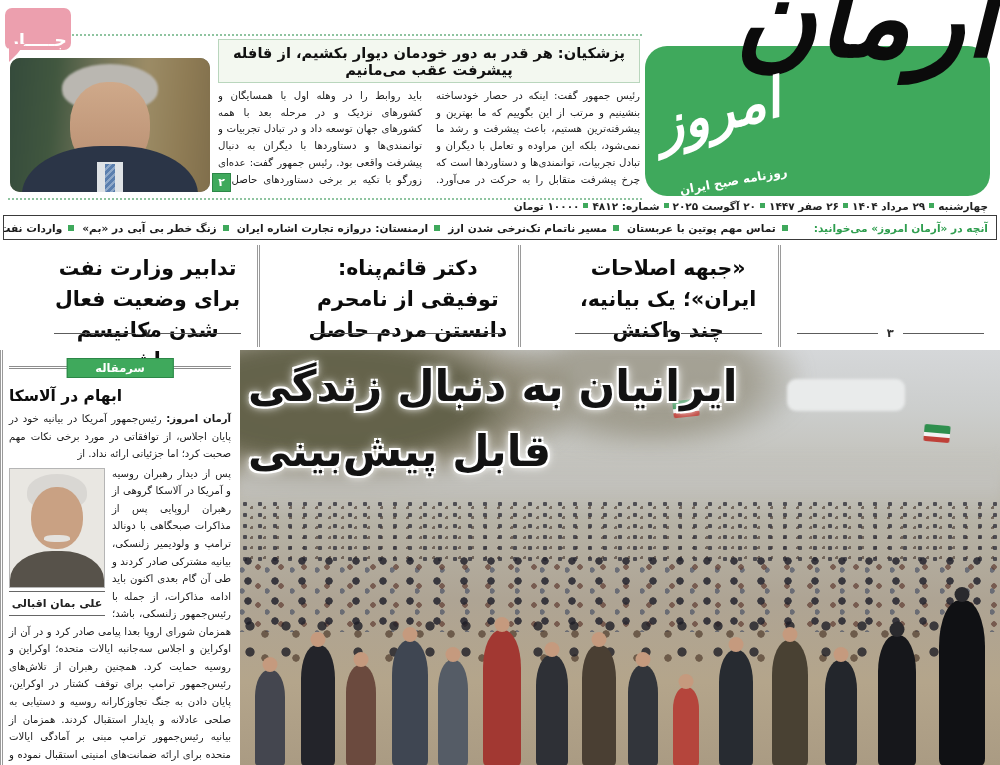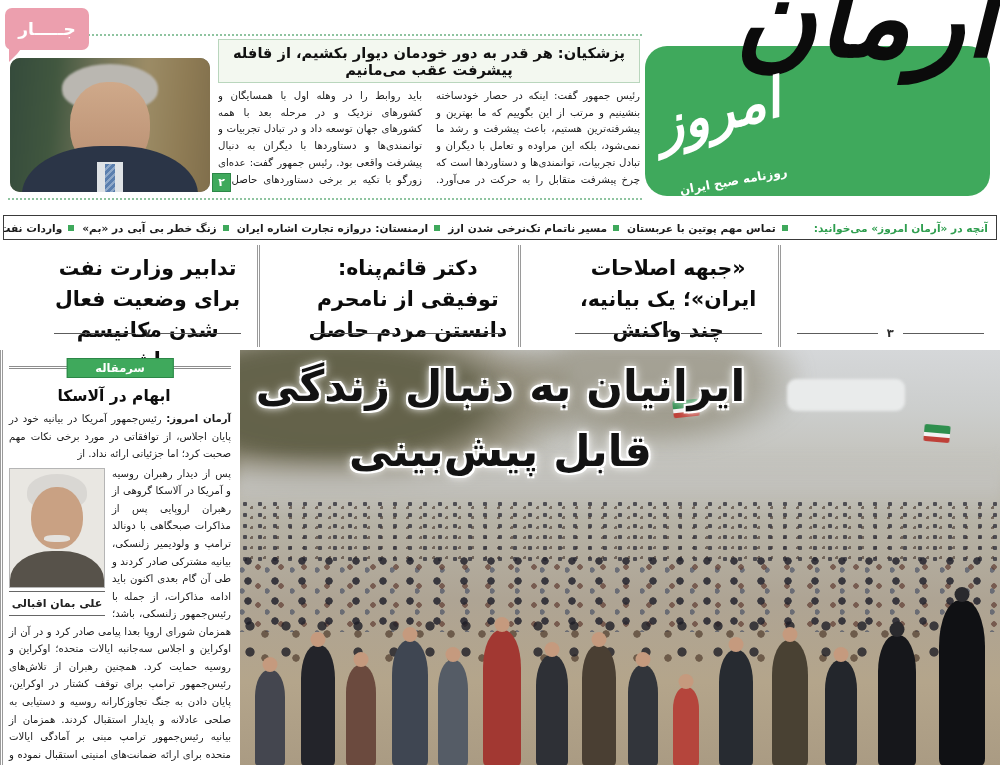--- a/index.html
+++ b/index.html
@@ -1,22 +1,22 @@
 <!DOCTYPE html>
 <html lang="fa" dir="rtl"><head>
 <meta charset="utf-8">
 <style>
   html,body{margin:0;padding:0;background:#fff;}
   .page{position:relative;width:1000px;height:765px;background:#fff;overflow:hidden;
         font-family:"DejaVu Sans",sans-serif;direction:rtl;}
 
   
-  .jar{position:absolute;top:8px;left:5px;width:84px;height:42px;background:#ec9fae;
+  .jar{position:absolute;top:8px;left:5px;width:66px;height:42px;background:#ec9fae;
        border-radius:7px;color:#fff;font-weight:bold;font-size:17px;
-       display:flex;align-items:center;justify-content:center;z-index:6;}
+       display:flex;align-items:flex-end;justify-content:center;z-index:6;}
   .jar::after{content:"";position:absolute;bottom:-12px;left:4px;
        border:8px solid transparent;border-top:10px solid #ec9fae;border-left:8px solid #ec9fae;}
 
   
   .masthead{position:absolute;top:0;right:0;width:360px;height:198px;}
   .green-box{position:absolute;top:46px;right:10px;width:345px;height:150px;
        background:#3fa95c;border-radius:22px;}
   .title-arman{position:absolute;top:-50px;right:4px;font-size:112px;font-weight:bold;
        font-style:italic;color:#0b0b0b;line-height:1.2;z-index:3;letter-spacing:-4px;}
   .title-emrooz{position:absolute;top:40px;left:10px;font-size:54px;font-weight:bold;
@@ -68,21 +68,21 @@
   .headline-rule{position:absolute;bottom:7px;left:16px;right:16px;display:flex;align-items:center;}
   .rline{flex:1;border-top:1px solid #5c5c5c;}
   .rnum{font-size:11.5px;font-weight:bold;color:#2f2f2f;padding:0 9px;}
 
   
   .editorial{position:absolute;top:350px;left:0;width:238px;bottom:0;padding:0 7px 0 6px;
         border-left:3px double #9a9a9a;box-sizing:border-box;overflow:hidden;}
   .ed-top{position:relative;border-top:3px double #8d8d8d;margin-top:16px;}
   .kicker{position:absolute;top:-11px;right:50%;transform:translateX(50%);background:#3fa95c;
         border:1px solid #2c8747;color:#fff;font-size:11.5px;font-weight:bold;padding:2px 28px;white-space:nowrap;}
-  .ed-title{margin-top:18px;font-size:15.5px;font-weight:800;color:#0d0d0d;text-align:center;padding-right:12px;}
+  .ed-title{margin-top:18px;font-size:15.5px;font-weight:800;color:#0d0d0d;text-align:left;padding-right:12px;}
   .ed-body{margin-top:5px;font-size:10.1px;line-height:1.74;text-align:justify;color:#1a1a1a;}
   .ed-p{margin:0 0 2px;}
   .author-fig{float:left;width:96px;margin:3px 7px 3px 0;}
   .author-photo{position:relative;width:94px;height:118px;background:#e9e7e2;border:1px solid #b5b5b5;overflow:hidden;}
   .ap-hair{position:absolute;top:5px;left:50%;transform:translateX(-50%);width:60px;height:36px;
         background:#d9d7d3;border-radius:50% 50% 40% 40%;}
   .ap-face{position:absolute;top:18px;left:50%;transform:translateX(-50%);width:52px;height:62px;
         background:#c9a183;border-radius:48%;}
   .ap-mustache{position:absolute;top:66px;left:50%;transform:translateX(-50%);width:26px;height:7px;
         background:#e4e2de;border-radius:40%;}
@@ -115,40 +115,43 @@
   .band-near{top:64%;height:13%;background-image:
         radial-gradient(circle 5px at 10px 10px,rgba(30,30,38,.8) 0 4.2px,transparent 5px),
         radial-gradient(circle 4px at 25px 18px,rgba(80,60,45,.7) 0 3.4px,transparent 4px);
         background-size:36px 26px,31px 24px;}
   .flag{position:absolute;width:26px;height:17px;border-radius:2px;filter:blur(.5px);
         background:linear-gradient(180deg,#2f8f4e 0 45%,#f2f2f2 45% 70%,#bf4038 70% 100%);}
   .fig{position:absolute;bottom:0;border-radius:45% 45% 6% 6%/28% 28% 4% 4%;filter:blur(.4px);}
   .fig::before{content:"";position:absolute;top:-13px;left:50%;transform:translateX(-50%);
         width:15px;height:15px;border-radius:50%;background:#c59a7e;}
   .fig.dark-head::before{background:#2a2a2e;}
-  .photo-headline{position:absolute;top:4px;left:8px;width:505px;z-index:5;text-align:center;
+  .photo-headline{position:absolute;top:4px;left:8px;width:505px;z-index:5;text-align:left;
         font-size:43px;font-weight:800;line-height:1.5;color:#131313;letter-spacing:-1px;
         text-shadow:2px 2px 0 #fff,-2px -2px 0 #fff,2px -2px 0 #fff,-2px 2px 0 #fff,
                     0 0 7px #fff,0 0 12px rgba(255,255,255,.95);}
 </style>
 </head>
 <body>
 
 <div class="page">
 
   <div class="jar">
     <span>جـــــار</span>
   </div>
 
   <div class="masthead">
     <div class="green-box">
       <div class="title-emrooz">امروز</div>
       <div class="tagline">روزنامه صبح ایران</div>
     </div>
     <div class="title-arman">آرمان</div>
+  </div>
+  <div class="dateline">
+    <span>چهارشنبه</span><span class="dl-sep"></span><span>۲۹ مرداد ۱۴۰۴</span><span class="dl-sep"></span><span>۲۶ صفر ۱۴۴۷</span><span class="dl-sep"></span><span>۲۰ آگوست ۲۰۲۵</span><span class="dl-sep"></span><span>شماره: ۴۸۱۲</span><span class="dl-sep"></span><span>۱۰۰۰۰ تومان</span>
   </div>
 
   <div class="lead">
     <div class="pez">
       <div class="pez-bg"></div>
       <div class="pez-hair"></div>
       <div class="pez-face"></div>
       <div class="pez-suit"></div>
       <div class="pez-shirt"></div>
       <div class="pez-tie"></div>

